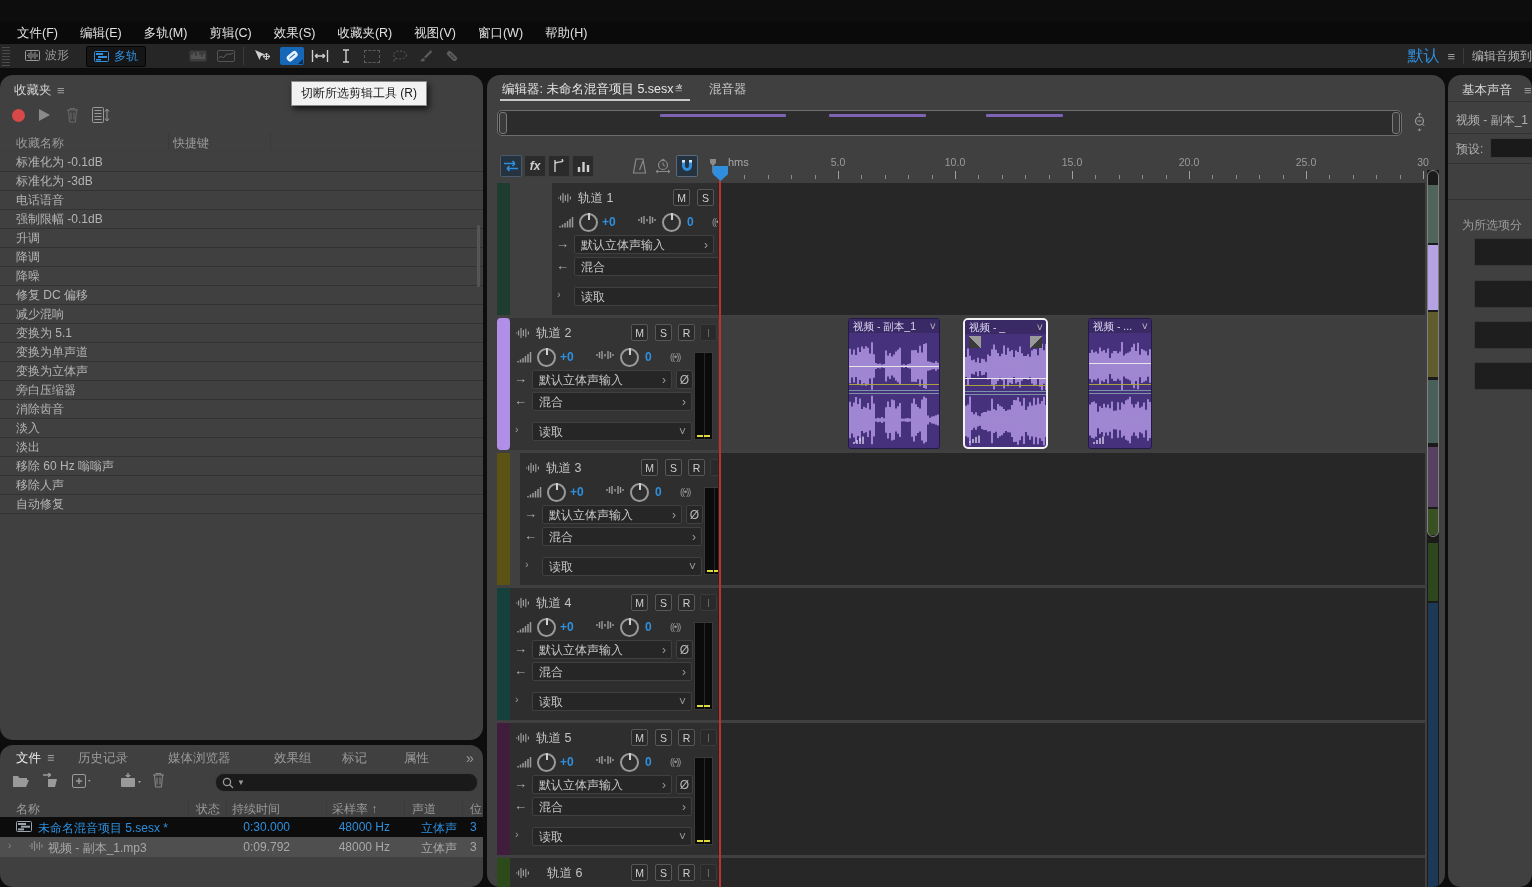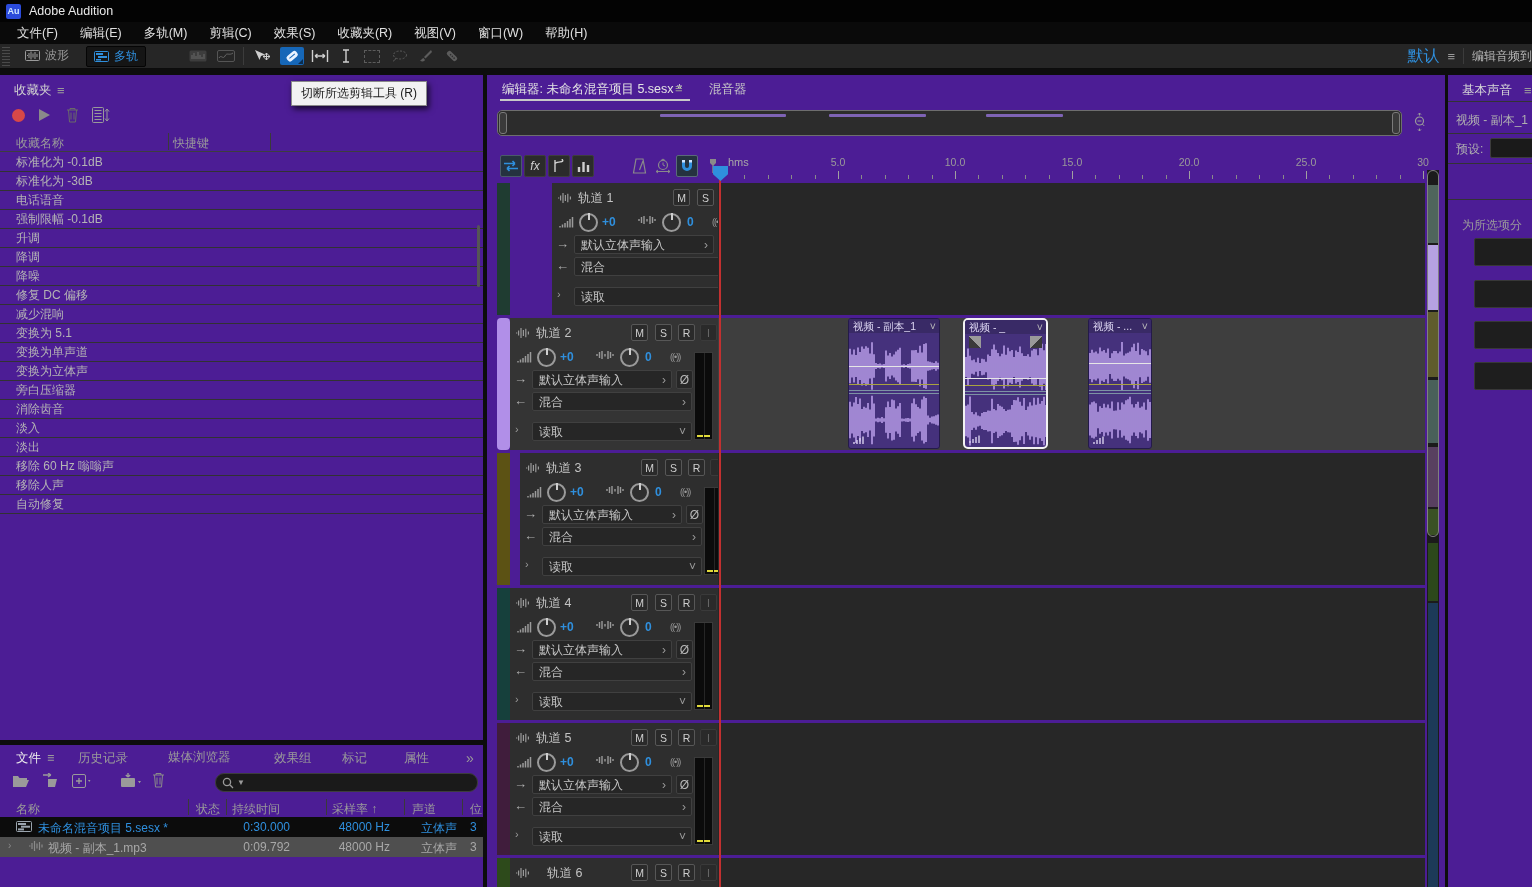--- a/index.html
+++ b/index.html
@@ -22,21 +22,21 @@
   .vb-on{background:#151515;border:1px solid #050505;}
   .vb-on .lbl{color:#2f8fdd;}
   .tbsep{top:47px;width:1px;height:18px;background:#3c3c3c;}
   .toolico{top:47px;width:24px;height:18px;display:flex;align-items:center;justify-content:center;}
   .tool-active{background:#1667b8;border-radius:2px;}
   .tbright{top:46px;right:0;height:20px;display:flex;align-items:center;gap:8px;}
   .ws{color:#2f8fdd;font-size:16px;}
   .burger{color:#9a9a9a;font-size:13px;}
   .wsedit{color:#b8b8b8;font-size:12px;white-space:nowrap;}
   
-  .panel{background:#4c1d95;position:absolute;overflow:hidden;}
+  .panel{background:#404040;position:absolute;overflow:hidden;border-radius:13px;}
   .hamb{color:#9a9a9a;font-size:13px;}
   
   .fav-title{left:14px;top:7px;color:#d0d0d0;font-size:12.5px;}
   .fav-burger{left:57px;top:8px;}
   .favrow{left:0;width:483px;height:19px;border-bottom:1px solid #323232;color:#b4b4b4;}
   .favrow span{position:absolute;left:16px;top:2px;font-size:12px;white-space:nowrap;}
   .colhdr{color:#9a9a9a;font-size:12px;}
   .vline{width:1px;background:#3a3a3a;}
   .hline{height:1px;background:#3a3a3a;}
   
@@ -101,24 +101,20 @@
   .esrow{color:#b0b0b0;font-size:12px;white-space:nowrap;}
   .esbtn{position:absolute;left:26px;width:70px;height:26px;background:#1e1e1e;border:1px solid #383838;border-radius:2px;}
   .esfield{position:absolute;height:18px;background:#1a1a1a;border:1px solid #3c3c3c;border-radius:2px;}
   svg{display:block;}
 </style>
 </head>
 <body>
 
 <div id="app">
 
-  <div class="abs titlebar">
-    <span class="aulogo">Au</span>
-    <span class="apptitle">Adobe Audition</span>
-  </div>
 
   <div class="abs menubar" id="menubar">
       <span class="menuitem">文件(F)</span>
       <span class="menuitem">编辑(E)</span>
       <span class="menuitem">多轨(M)</span>
       <span class="menuitem">剪辑(C)</span>
       <span class="menuitem">效果(S)</span>
       <span class="menuitem">收藏夹(R)</span>
       <span class="menuitem">视图(V)</span>
       <span class="menuitem">窗口(W)</span>
@@ -303,21 +299,21 @@
       </div>
     <div class="abs" style="left:477px;top:150px;width:3px;height:62px;background:#555;border-radius:2px;"></div>
   </div>
 
   <div class="abs tooltip">切断所选剪辑工具 (R)</div>
 
   <div class="panel" style="left:0;top:745px;width:483px;height:142px;">
     <div id="file-tabs">
         <div class="abs ftab ftab-on" style="left: 16px;">文件</div>
         <div class="abs ftab" style="left: 78px;">历史记录</div>
-        <div class="abs ftab" style="left: 168px; font-family: Liberation Mono, monospace;">媒体浏览器</div>
+        <div class="abs ftab" style="left: 168px;">媒体浏览器</div>
         <div class="abs ftab" style="left: 274px;">效果组</div>
         <div class="abs ftab" style="left: 342px;">标记</div>
         <div class="abs ftab" style="left: 404px;">属性</div>
         <div class="abs ftab" style="left: 47px; color: rgb(154, 154, 154);">≡</div>
         <div class="abs ftab" style="left: 466px; font-size: 14px;">»</div>
       </div>
 
     <div class="abs" style="left:12px;top:29px;">
       <svg width="18" height="14" viewBox="0 0 18 14">
           <path d="M1 13V2h5l1.5 2H15v2M1 13l3-7h13l-3 7z" fill="#9a9a9a"></path>
@@ -421,21 +417,21 @@
           <path d="M7.5 0v2.5M7.5 0l-1.5 1.6M7.5 0l1.5 1.6M7.5 18v-2.5M7.5 18l-1.5-1.6M7.5 18l1.5-1.6M10.3 11l2 2" stroke="#9a9a9a" fill="none"></path>
         </svg>
     </div>
 
     <div class="abs icobox on" style="left:13px;top:80px;">
       <svg width="16" height="12" viewBox="0 0 16 12">
           <path d="M1 3.5h11M12 3.5L9.5 1M12 3.5L9.5 6M15 8.5H4M4 8.5L6.5 6M4 8.5l2.5 2.5" stroke="#2f8fdd" stroke-width="1.6" fill="none"></path>
         </svg>
     </div>
     <div class="abs icobox" style="left:37px;top:80px;">
-      <span style="font-style:italic;color:#cfcfcf;font-size:12px;font-weight:normal;">fx</span>
+      <span style="font-style:italic;color:#cfcfcf;font-size:12px;font-weight:bold;">fx</span>
     </div>
     <div class="abs icobox" style="left:61px;top:80px;">
       <svg width="14" height="14" viewBox="0 0 14 14">
           <path d="M3 1v12M3 5c0-3 6-1 8-3M11 2l-1-2M11 2l-2 .8" stroke="#cfcfcf" stroke-width="1.4" fill="none"></path>
         </svg>
     </div>
     <div class="abs icobox" style="left:85px;top:80px;">
       <svg width="13" height="12" viewBox="0 0 13 12">
           <path d="M2 12V7M6.5 12V2M11 12V5" stroke="#cfcfcf" stroke-width="2.4"></path>
         </svg>

